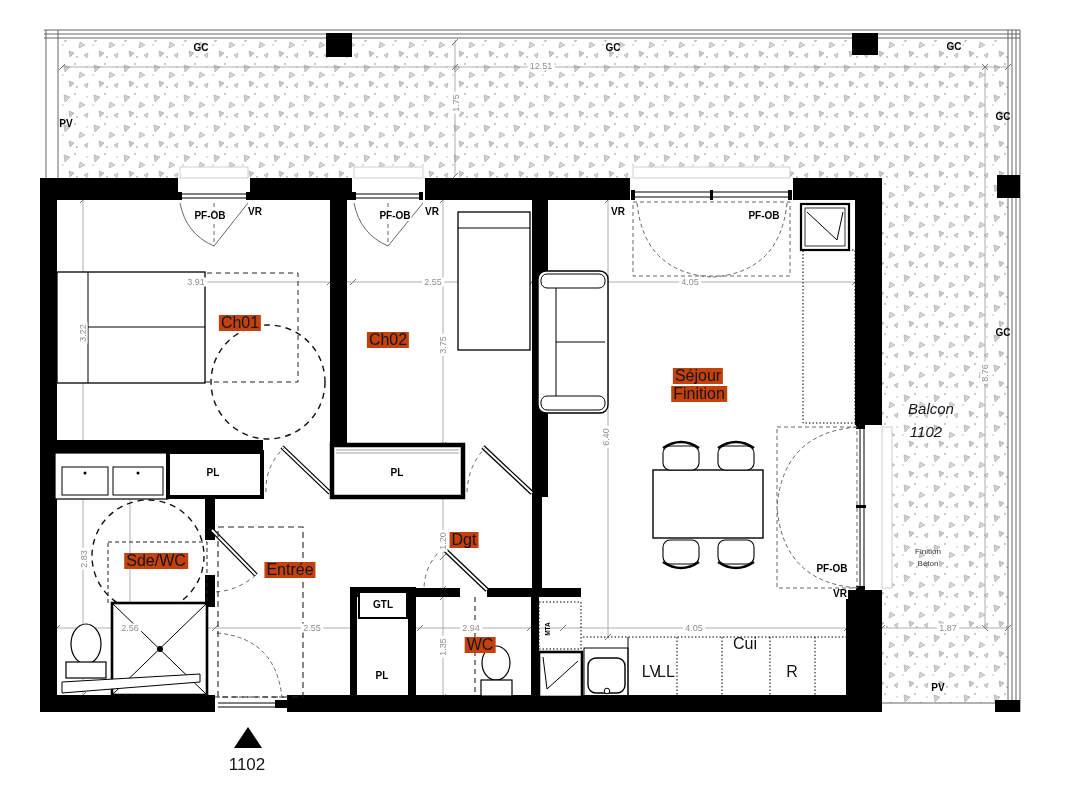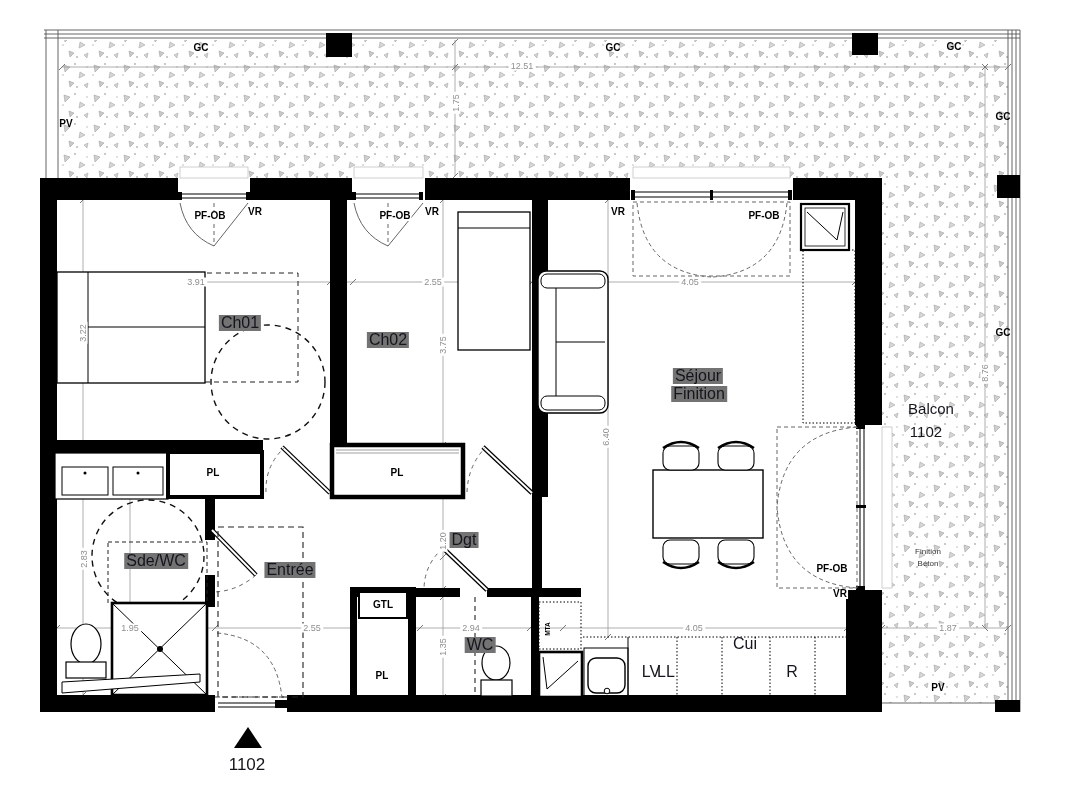--- a/index.html
+++ b/index.html
@@ -1,22 +1,22 @@
 <!DOCTYPE html>
 <html><head>
 <meta charset="utf-8">
 <style>
   html,body{margin:0;padding:0;background:#ffffff;}
   #plan{position:relative;width:1071px;height:800px;background:#fff;overflow:hidden;
         font-family:"Liberation Sans", sans-serif;}
   #geom{position:absolute;left:0;top:0;}
   .lbl{position:absolute;transform:translate(-50%,-50%);white-space:nowrap;line-height:1;}
   .rot{transform:translate(-50%,-50%) rotate(-90deg);}
-  .room{font-size:16px;color:#15151d;background:#737373;padding:0 2px;}
-  .room15{font-size:15px;color:#15151d;background:transparent;}
+  .room{font-size:16px;color:#15151d;background:#c2410c;padding:0 2px;}
+  .room15{font-size:15px;color:#15151d;background:transparent;font-style:italic;}
   .dim{font-size:9px;color:#8f8f8f;background:#fff;padding:0 2px;}
   .tag{font-size:10px;font-weight:bold;color:#000;background:#fff;padding:0 1px;}
   .tagt{font-size:10px;font-weight:bold;color:#000;background:transparent;}
   .app{font-size:16px;color:#15151d;background:transparent;}
   .mta{font-size:6.5px;font-weight:bold;color:#000;background:transparent;}
   .fin{font-size:8px;color:#333;background:transparent;}
   .marker{font-size:17px;color:#15151d;background:transparent;}
 </style>
 </head>
 <body>
@@ -254,21 +254,21 @@
   </svg>
 
   <div class="lbl tagt" style="left:201px;top:48px">GC</div>
   <div class="lbl tagt" style="left:613px;top:48px">GC</div>
   <div class="lbl tagt" style="left:954px;top:47px">GC</div>
   <div class="lbl tagt" style="left:1003px;top:117px">GC</div>
   <div class="lbl tagt" style="left:1003px;top:333px">GC</div>
   <div class="lbl tagt" style="left:66px;top:124px">PV</div>
   <div class="lbl tagt" style="left:938px;top:688px">PV</div>
 
-  <div class="lbl dim" style="left:522px;top:66px">12.51</div>
+  <div class="lbl dim" style="left:541px;top:66px">12.51</div>
   <div class="lbl dim rot" style="left:456px;top:103px">1.75</div>
   <div class="lbl dim rot" style="left:985px;top:373px">8.76</div>
   <div class="lbl dim" style="left:948px;top:628px">1.87</div>
 
   <div class="lbl room15" style="left:931px;top:408px">Balcon</div>
   <div class="lbl room15" style="left:926px;top:431px">1102</div>
   <div class="lbl fin" style="left:928px;top:552px">Finition</div>
   <div class="lbl fin" style="left:928px;top:564px">Béton</div>
 
   <div class="lbl tag" style="left:210px;top:216px">PF-OB</div>
@@ -289,21 +289,21 @@
   <div class="lbl room" style="left:464px;top:540px">Dgt</div>
   <div class="lbl room" style="left:480px;top:645px">WC</div>
 
   <div class="lbl dim" style="left:196px;top:282px">3.91</div>
   <div class="lbl dim rot" style="left:83px;top:333px">3.22</div>
   <div class="lbl dim" style="left:433px;top:282px">2.55</div>
   <div class="lbl dim rot" style="left:443px;top:345px">3.75</div>
   <div class="lbl dim" style="left:690px;top:282px">4.05</div>
   <div class="lbl dim rot" style="left:606px;top:437px">6.40</div>
   <div class="lbl dim rot" style="left:84px;top:559px">2.83</div>
-  <div class="lbl dim" style="left:130px;top:628px">1.95</div>
+  <div class="lbl dim" style="left:130px;top:628px">2.56</div>
   <div class="lbl dim" style="left:312px;top:628px">2.55</div>
   <div class="lbl dim" style="left:471px;top:628px">2.94</div>
   <div class="lbl dim rot" style="left:443px;top:647px">1.35</div>
   <div class="lbl dim rot" style="left:443px;top:541px">1.20</div>
   <div class="lbl dim" style="left:694px;top:628px">4.05</div>
 
   <div class="lbl tag" style="left:213px;top:473px">PL</div>
   <div class="lbl tag" style="left:397px;top:473px">PL</div>
   <div class="lbl tag" style="left:382px;top:676px">PL</div>
   <div class="lbl tag" style="left:383px;top:605px">GTL</div>

